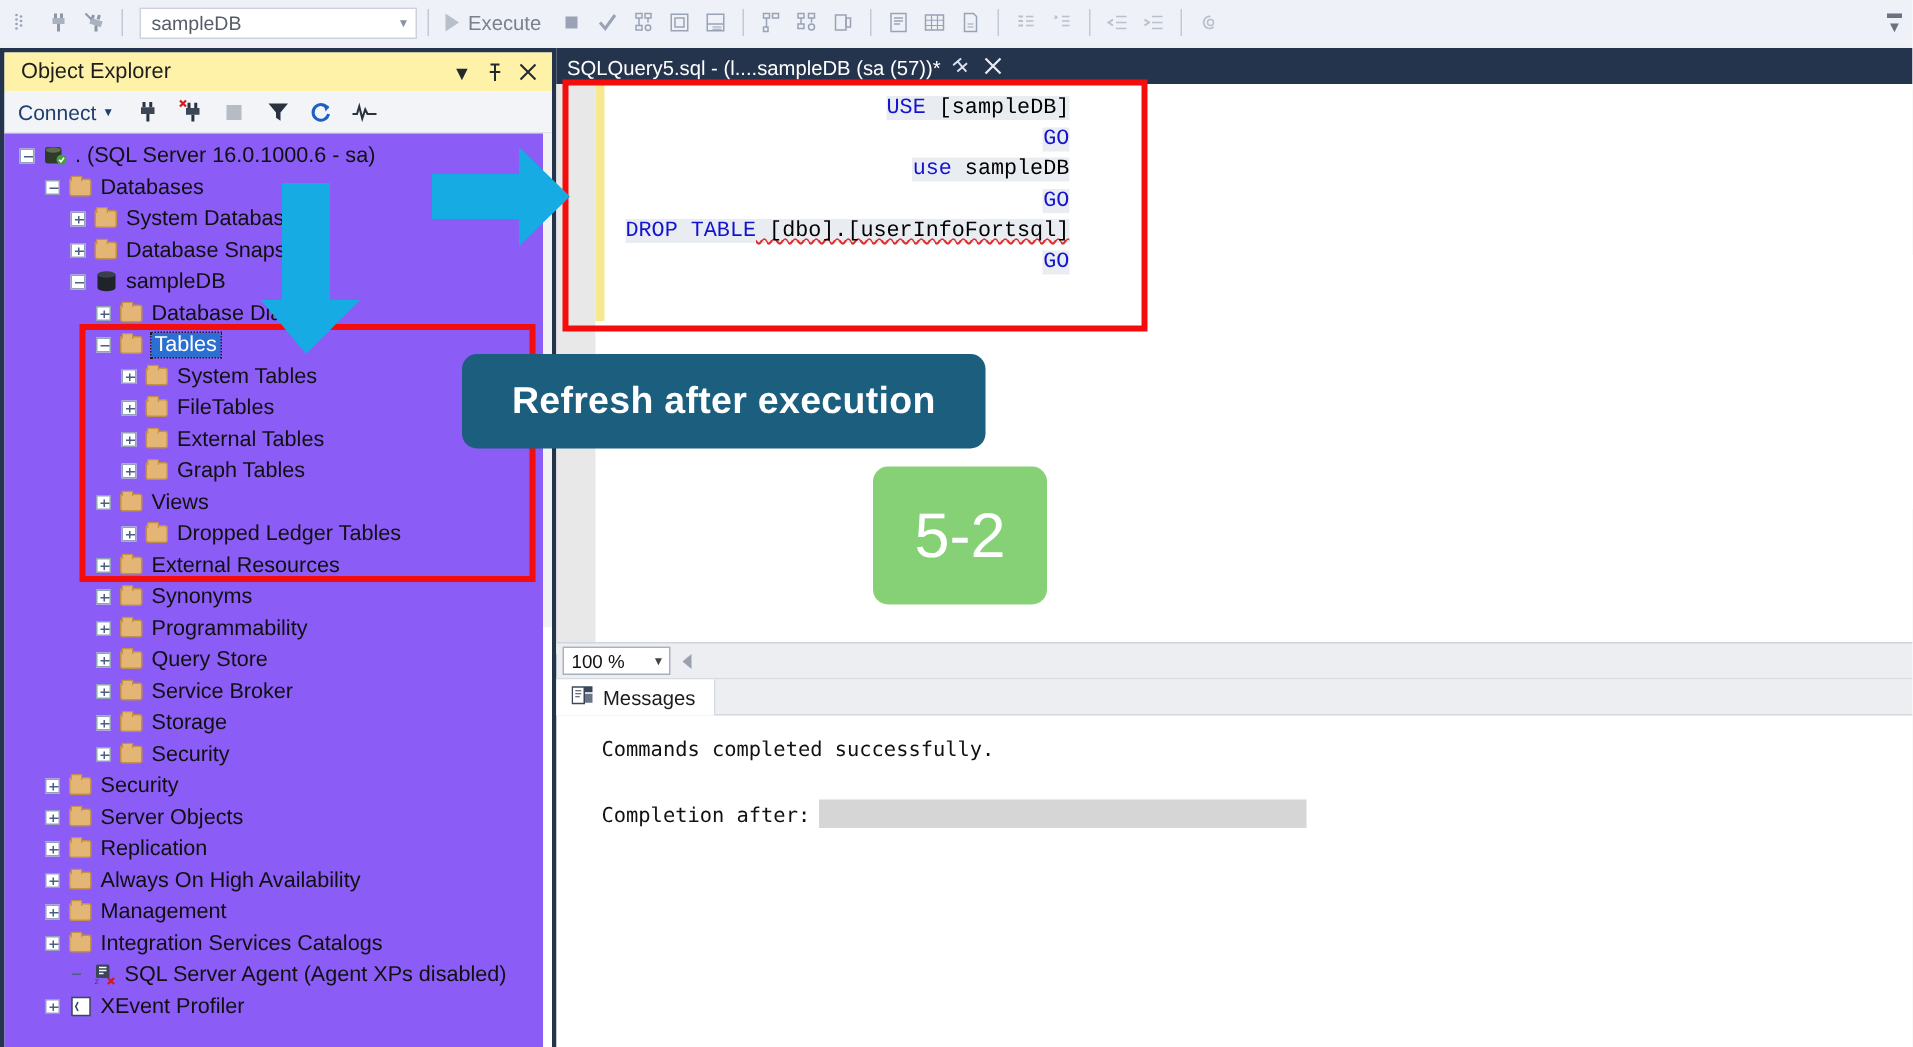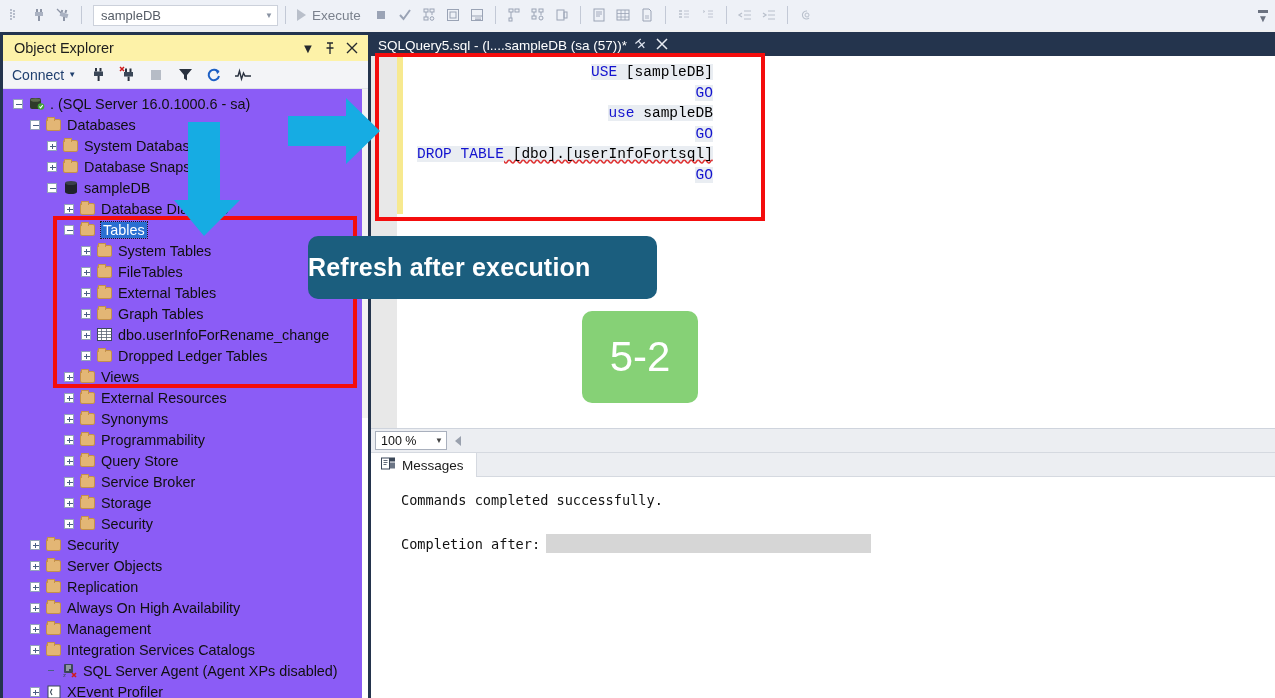--- a/index.html
+++ b/index.html
@@ -124,21 +124,21 @@
 
   
   .vsplit { position:absolute; left:368px; top:32px; width:3px; height:666px; background:#24344d; }
   .vsplit2 { position:absolute; left:362px; top:418px; width:6px; height:280px; background:#ffffff; }
 
   
   .redbox { position:absolute; border:4px solid #f40d0d; pointer-events:none; }
   .arrow { position:absolute; }
   .callout {
     position:absolute; background:#1b5e7e; border-radius:10px; color:#ffffff;
-    display:flex; align-items:center; justify-content:flex-start;
+    display:flex; align-items:center; justify-content:center;
     font-size:25px; font-weight:bold; letter-spacing:0.2px;
   }
   .badge {
     position:absolute; background:#86d176; border-radius:10px; color:#ffffff;
     display:flex; align-items:center; justify-content:center; font-size:42px;
   }
 </style>
 </head>
 <body>
 
@@ -441,43 +441,33 @@
           </span>
           <span class="lbl">External Tables</span>
         </div>
         <div class="node" style="padding-left: 78px;">
           <span class="exp plus"></span>
           <span class="ico">
             <span class="folder"></span>
           </span>
           <span class="lbl">Graph Tables</span>
         </div>
+        <div class="node" style="padding-left: 61px;">
+          <span class="exp plus"></span>
+          <span class="ico">
+            <span class="folder"></span>
+          </span>
+          <span class="lbl">Views</span>
+        </div>
         <div class="node" style="padding-left: 78px;">
           <span class="exp plus"></span>
           <span class="ico">
-            <svg width="15" height="13" viewBox="0 0 15 13">
-              <rect x="0.5" y="0.5" width="14" height="12" stroke="#3b4758" fill="#fff"></rect>
-              <path d="M0.5 3.5 H14.5 M0.5 6.5 H14.5 M0.5 9.5 H14.5 M4.5 0.5 V12.5 M9.5 0.5 V12.5" stroke="#5b6574" stroke-width="0.8"></path>
-            </svg>
-          </span>
-          <span class="lbl">dbo.userInfoForRename_change</span>
-        </div>
-        <div class="node" style="padding-left: 78px;">
-          <span class="exp plus"></span>
-          <span class="ico">
             <span class="folder"></span>
           </span>
           <span class="lbl">Dropped Ledger Tables</span>
-        </div>
-        <div class="node" style="padding-left: 61px;">
-          <span class="exp plus"></span>
-          <span class="ico">
-            <span class="folder"></span>
-          </span>
-          <span class="lbl">Views</span>
         </div>
         <div class="node" style="padding-left: 61px;">
           <span class="exp plus"></span>
           <span class="ico">
             <span class="folder"></span>
           </span>
           <span class="lbl">External Resources</span>
         </div>
         <div class="node" style="padding-left: 61px;">
           <span class="exp plus"></span>

